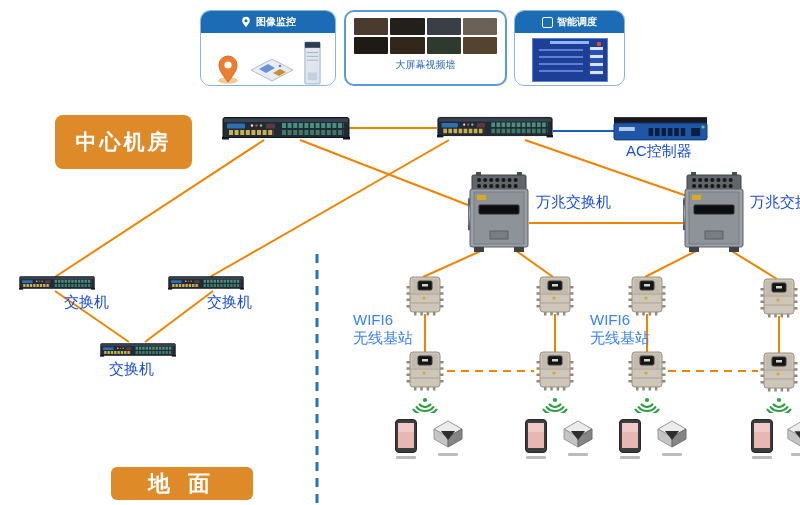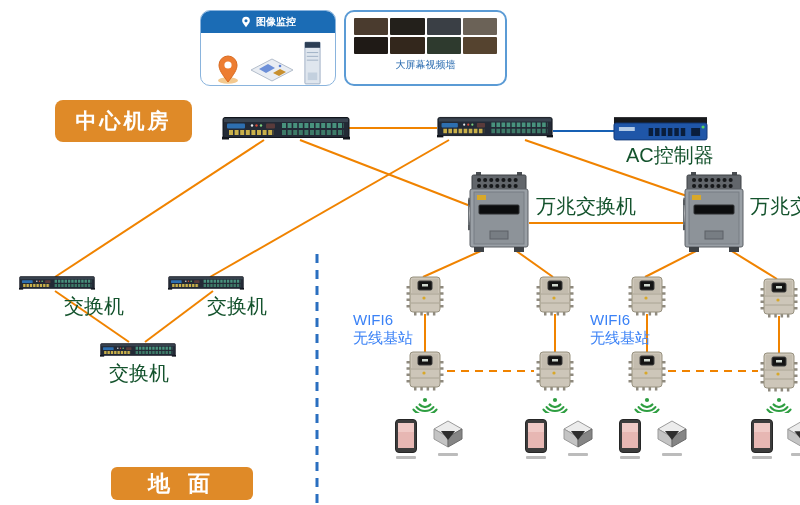--- a/index.html
+++ b/index.html
@@ -9,21 +9,21 @@
   }
   svg.dev{position:absolute;overflow:visible;}
   
   #wires{position:absolute;left:0;top:0;pointer-events:none;}
 
   
   .badge{
     position:absolute;background:#DF8A28;color:#fff;font-weight:bold;
     display:flex;align-items:center;justify-content:center;border-radius:8px;
   }
-  #badge-center{left:38px;top:100px;width:137px;height:42px;font-size:21px;letter-spacing:3px;}
+  #badge-center{left:38px;top:115px;width:137px;height:54px;font-size:21px;letter-spacing:3px;}
   #badge-surface{left:94px;top:467px;width:142px;height:33px;font-size:22px;letter-spacing:6px;border-radius:6px;}
   #badge-underground{left:508px;top:467px;width:142px;height:33px;font-size:18px;letter-spacing:6px;border-radius:6px;}
 
   
   .panel{position:absolute;top:10px;height:76px;background:#fff;border-radius:10px;box-sizing:border-box;}
   .panel-header{
     height:22px;background:#1B6CB5;border-radius:9px 9px 0 0;color:#fff;
     font-size:10px;font-weight:bold;display:flex;align-items:center;justify-content:center;gap:4px;
   }
   #panel-monitor{left:183px;width:136px;border:1px solid #8ab4dd;}
@@ -39,21 +39,21 @@
   .wall-caption{text-align:center;color:#2B6CB0;font-size:10px;margin-top:2px;}
   .dash{position:relative;width:74px;height:42px;margin:5px auto 0;background:#1e3f97;border:1px solid #5f7fd0;}
   .dash-top{position:absolute;top:2px;left:24%;width:52%;height:3px;background:#8fb6ff;}
   .dash-rows{position:absolute;left:6px;top:10px;width:44px;bottom:6px;
     background:repeating-linear-gradient(to bottom,#6c8ade 0 2px,transparent 2px 7px);opacity:.85;}
   .dash-side{position:absolute;right:4px;top:8px;width:13px;bottom:6px;
     background:repeating-linear-gradient(to bottom,#d8e4ff 0 3px,#2a4fae 3px 8px);}
   .dash-led{position:absolute;right:6px;top:3px;width:4px;height:4px;background:#e04a3a;border-radius:1px;}
 
   
-  .dev-label{position:absolute;font-size:20px;color:#14532d;white-space:nowrap;}
+  .dev-label{position:absolute;font-size:15px;color:#1d4ed8;white-space:nowrap;}
   .wifi-label{position:absolute;font-size:15px;color:#3b82f6;line-height:18px;white-space:nowrap;}
 
   
   .cap{position:absolute;width:20px;height:3px;background:#bcbcbc;border-radius:1px;}
 </style>
 </head>
 <body>
 
 <div class="canvas">
 
@@ -215,20 +215,32 @@
       <div class="thumb"></div>
       <div class="thumb"></div>
       <div class="thumb"></div>
       <div class="thumb"></div>
       <div class="thumb"></div>
       <div class="thumb"></div>
     </div>
     <div class="wall-caption">大屏幕视频墙</div>
   </div>
 
+  <div class="panel" id="panel-dispatch">
+    <div class="panel-header">
+      <span style="width:9px;height:9px;border:1.5px solid #fff;border-radius:2px;display:inline-block;"></span>
+      <span>智能调度</span>
+    </div>
+    <div class="dash">
+      <div class="dash-top"></div>
+      <div class="dash-rows"></div>
+      <div class="dash-side"></div>
+      <div class="dash-led"></div>
+    </div>
+  </div>
 
   <div class="badge" id="badge-center">中心机房</div>
   <div class="badge" id="badge-surface">地 面</div>
 
   <svg class="dev" style="left:205px;top:114px;" width="128" height="27">
       <use href="#sym-rack"></use>
     </svg>
   <svg class="dev" style="left:420px;top:114px;" width="116" height="25">
       <use href="#sym-rack"></use>
     </svg>

